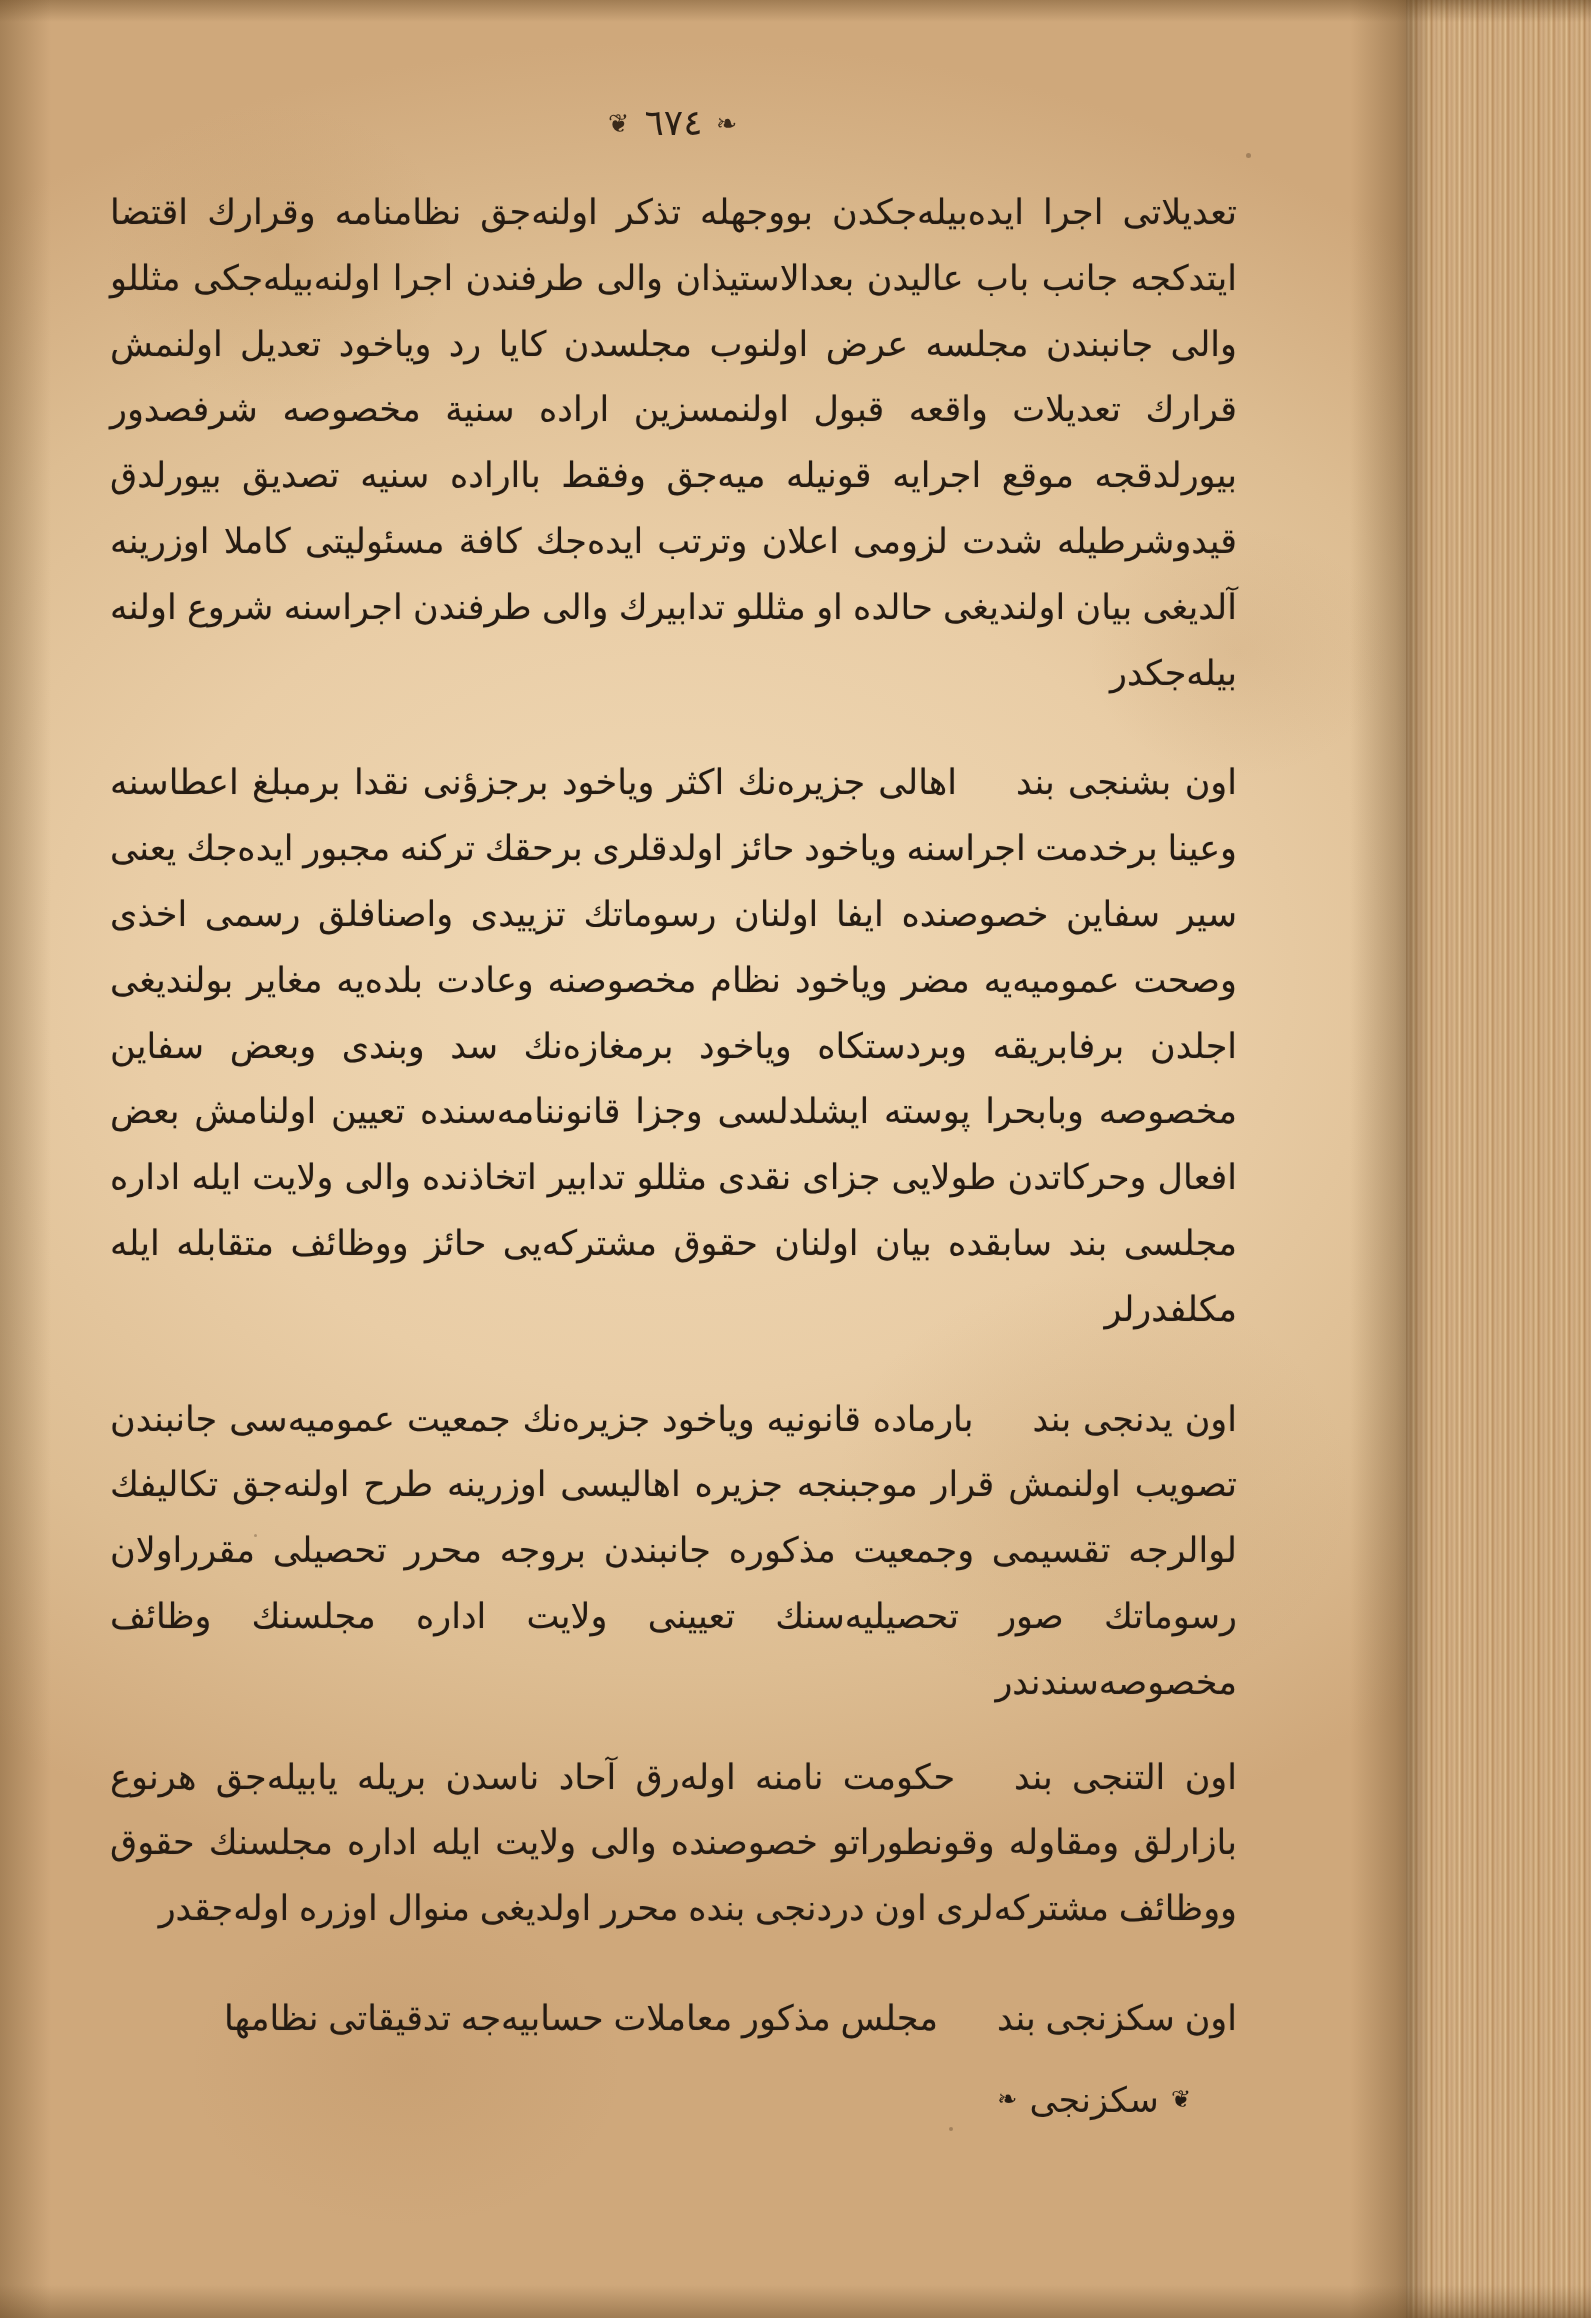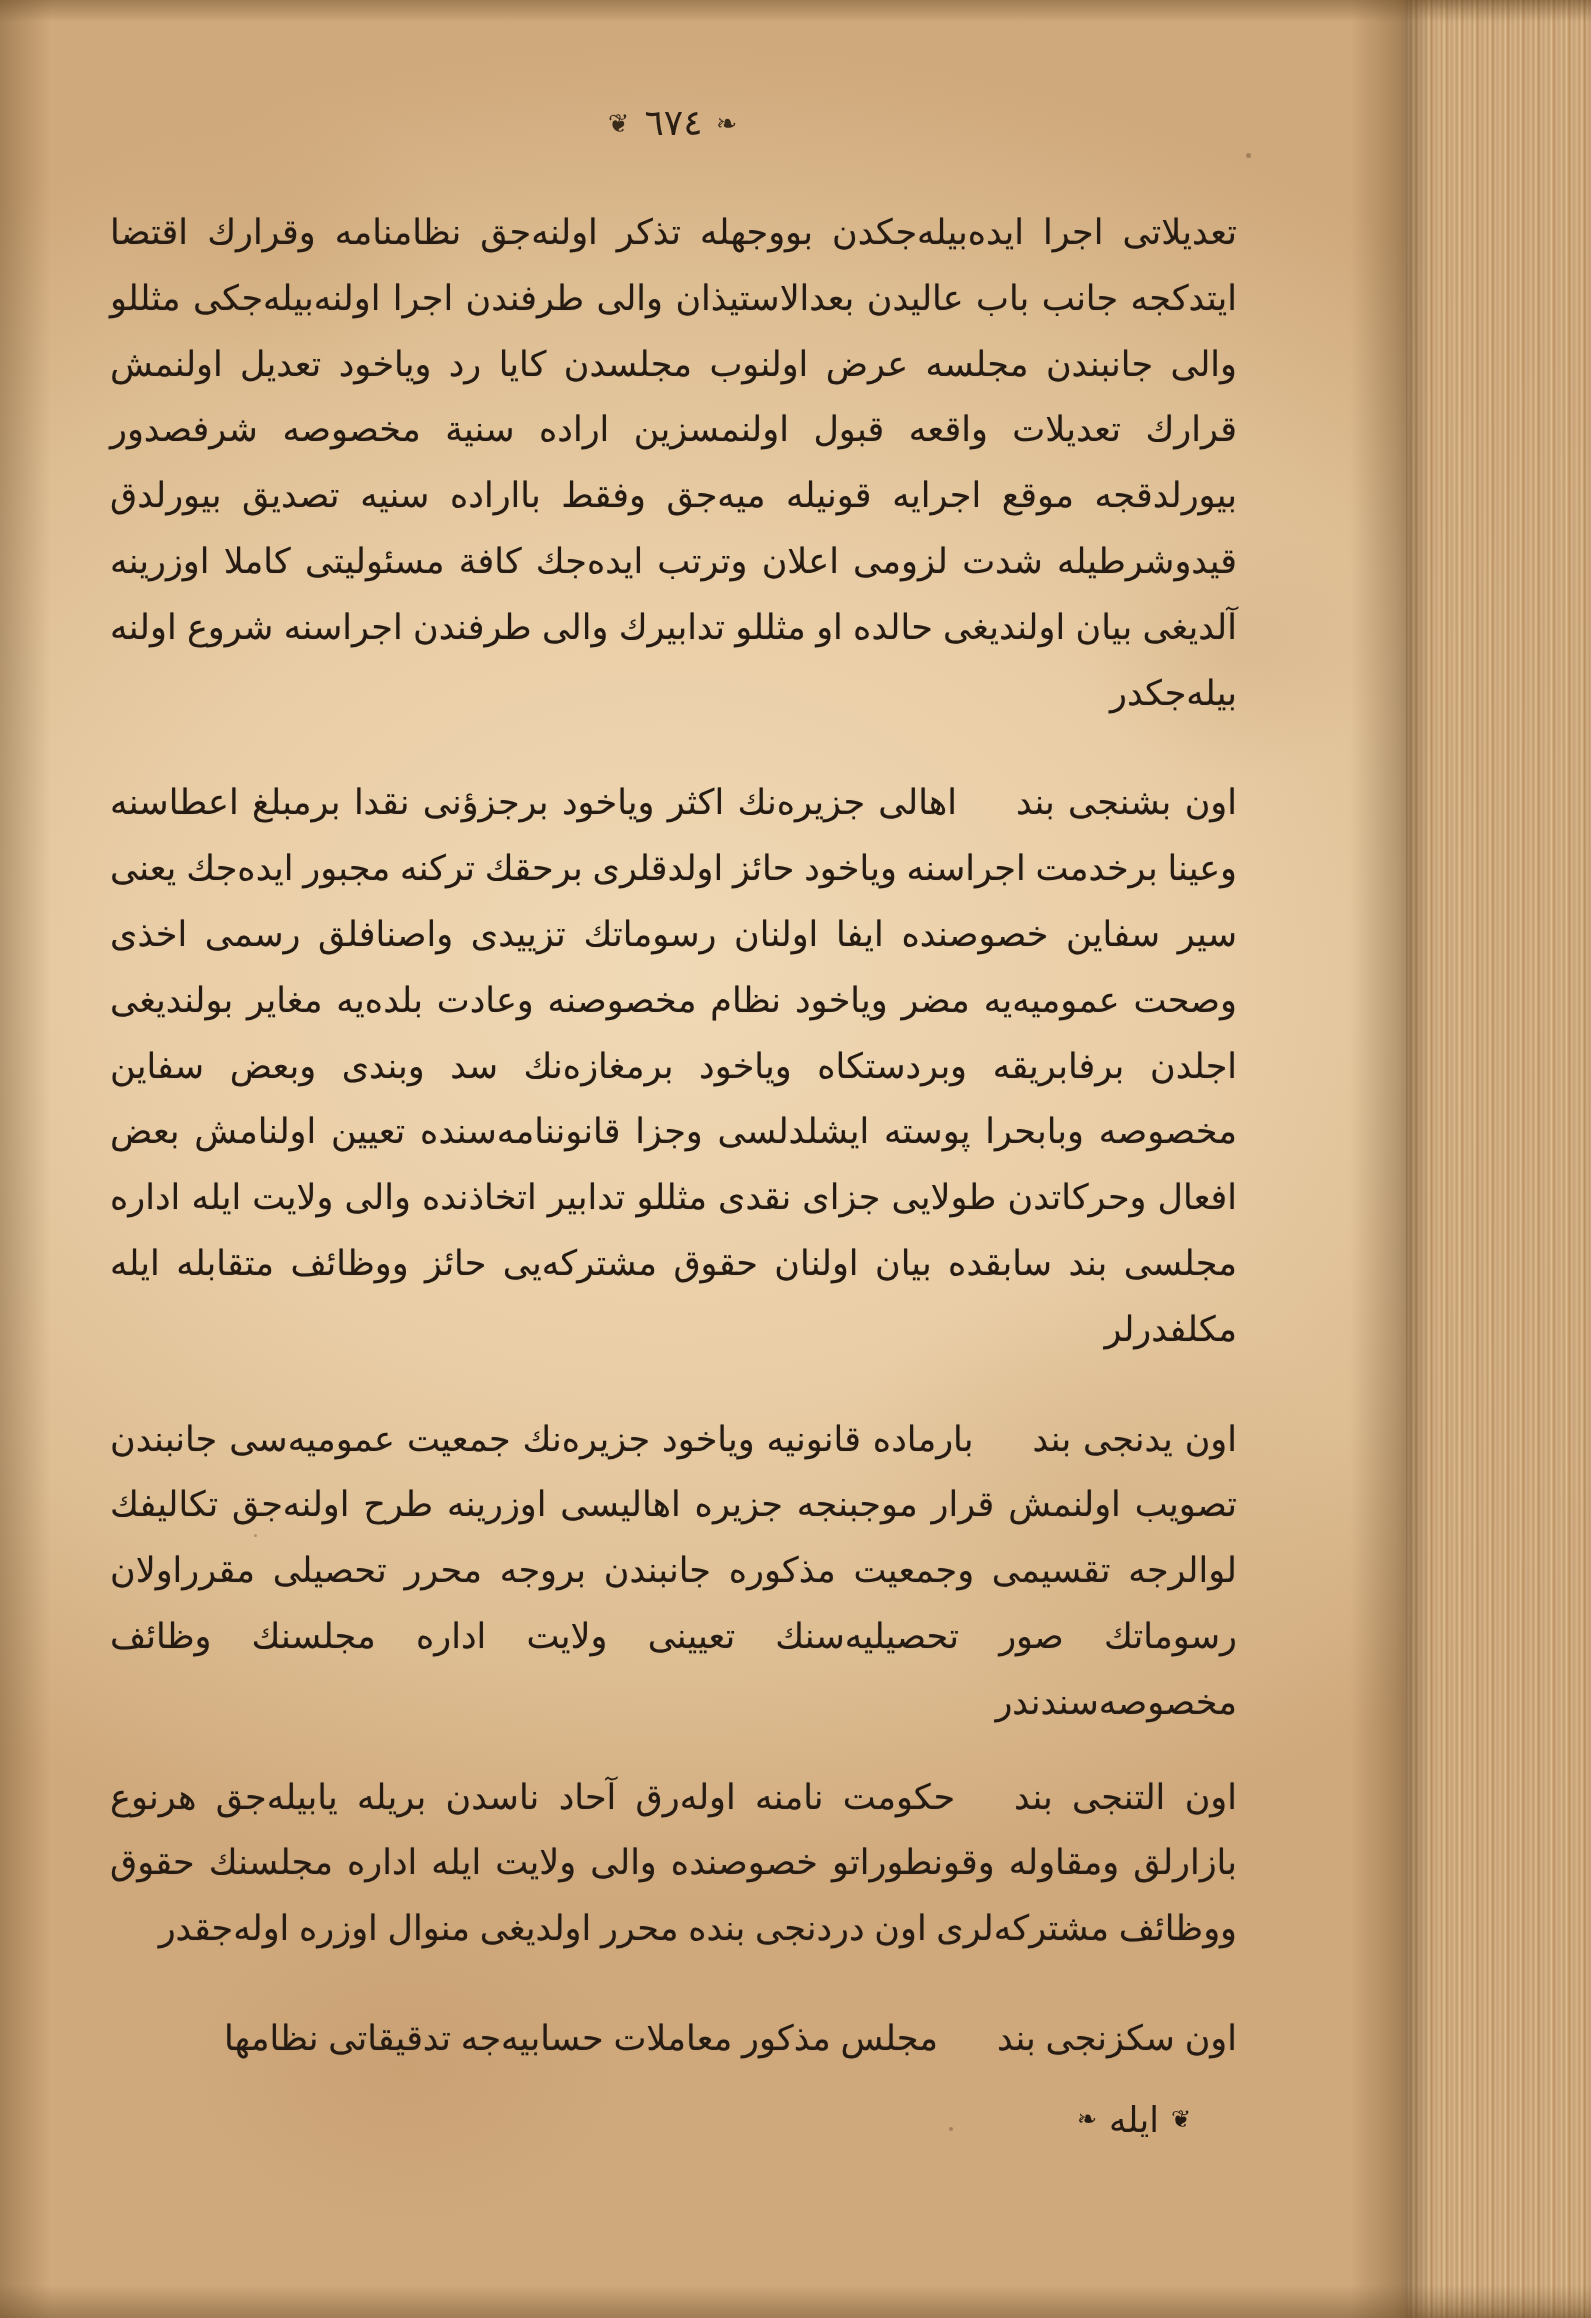--- a/index.html
+++ b/index.html
@@ -88,21 +88,21 @@
     top: 102px;
     left: 110px;
     width: 1127px;
     direction: rtl;
     text-align: justify;
     color: #241a12;
   }
 
   .folio {
     text-align: center;
-    margin: 0 0 56px 0;
+    margin: 0 0 36px 0;
     font-size: 34px;
     letter-spacing: 1.7px;
     color: #2a1e14;
     direction: rtl;
   }
   .folio .orn {
     display: inline-block;
     margin: 0 13.6px;
     font-size: 25.4px;
     color: #3a2a1a;
@@ -185,21 +185,21 @@
 
     <p class="para">
       <span class="lead">اون التنجى بند</span><span class="gap"></span><span>حكومت نامنه اولەرق آحاد ناسدن بريله يابيله‌جق هرنوع بازارلق ومقاوله وقونطوراتو خصوصنده والى ولايت ايله اداره مجلسنك حقوق ووظائف مشتركەلرى اون دردنجى بنده محرر اولديغى منوال اوزره اوله‌جقدر</span>
     </p>
 
     <p class="para tight">
       <span class="lead">اون سكزنجى بند</span><span class="gap"></span><span>مجلس مذكور معاملات حسابيه‌جه تدقيقاتى نظامها</span>
     </p>
 
     <div class="closing">
-      <span class="orn">❦</span><span>ايله</span><span class="orn">❧</span>
+      <span class="orn">❦</span><span>سكزنجى</span><span class="orn">❧</span>
     </div>
 
   </div>
 
   <div class="fore-edge-shadow"></div>
   <div class="fore-edge"></div>
   <div class="top-edge"></div>
   <div class="bottom-edge"></div>
   <div class="left-edge"></div>
 

